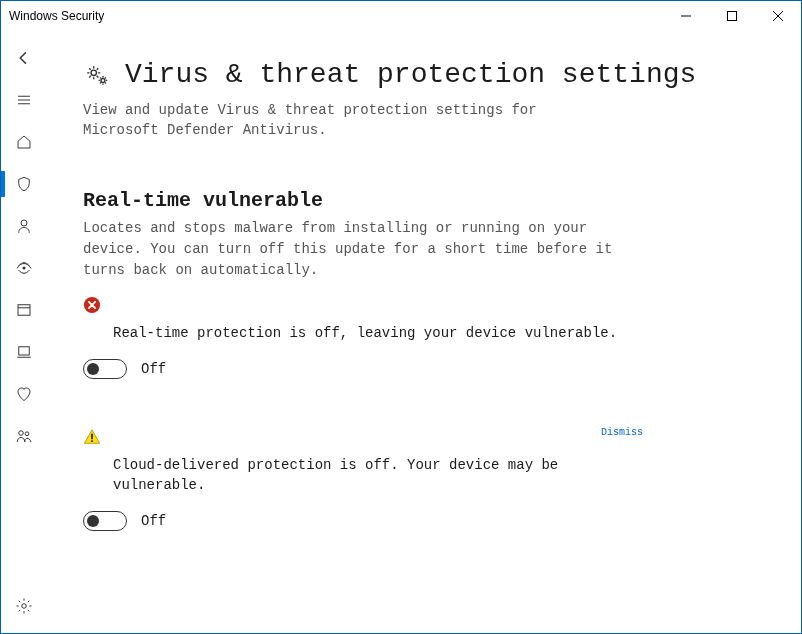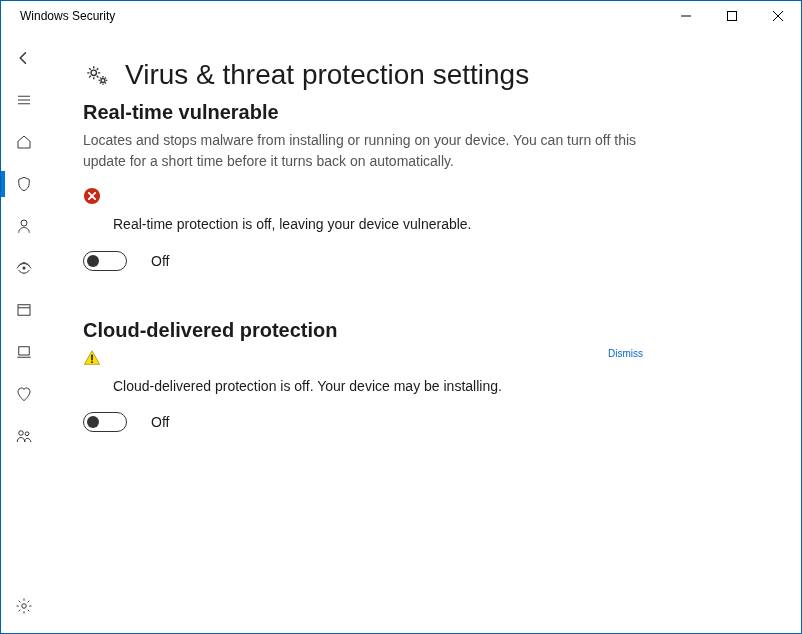--- a/index.html
+++ b/index.html
@@ -2,21 +2,21 @@
 <html><head>
 <meta charset="utf-8">
 <style>
   * { box-sizing: border-box; }
   html, body { margin: 0; padding: 0; font-family: "Segoe UI", Arial, sans-serif; font-size: 14px; color: #1b1b1b; background: #fff; }
   .window {
     width: 802px; height: 634px; border: 1px solid #0063B1; position: relative; overflow: hidden; background: #fff;
   }
   
   .titlebar {
-    height: 30px; display: flex; justify-content: space-between; align-items: flex-start; padding: 0 0 0 19px;
+    height: 30px; display: flex; justify-content: space-between; align-items: flex-start; padding: 0 0 0 8px;
   }
   .titlebar .title { font-size: 12px; line-height: 30px; color: #000; }
   .titlebar .controls { display: flex; }
   .tb-btn { width: 46px; height: 30px; display: flex; align-items: center; justify-content: center; }
 
   
   .body-area { display: flex; height: calc(100% - 30px); position: relative; }
 
   
   .rail {
@@ -29,21 +29,21 @@
   .rail-item.selected::before {
     content: ""; position: absolute; left: 0; top: 8px; bottom: 8px; width: 4px; background: #0078d4;
   }
   .rail-bottom { display: flex; flex-direction: column; padding-bottom: 6px; }
 
   .rail-item svg { width: 18px; height: 18px; stroke: #333; fill: none; stroke-width: 1.3; }
   .rail-item.back svg { width: 18px; height: 18px; }
 
   
   .content {
-    flex: 1; overflow: hidden; position: relative;
+    flex: 1; overflow: hidden; position: relative; font-family: Liberation Mono, monospace;
   }
   .scroll-area {
     position: absolute; left: 0; right: 0; top: 0; bottom: 0; overflow-y: auto; padding: 28px 36px 40px 36px;
   }
   
   .scroll-area::-webkit-scrollbar { width: 6px; }
   .scroll-area::-webkit-scrollbar-thumb { background: #c2c2c2; border-radius: 3px; }
   .scroll-area::-webkit-scrollbar-track { background: transparent; }
 
   .page-header { display: flex; align-items: center; gap: 14px; margin-bottom: 10px; }
@@ -53,21 +53,21 @@
 
   .section { margin-bottom: 48px; max-width: 560px; }
   .section h2 { font-weight: 600; font-size: 20px; margin: 0 0 6px 0; }
   .section .desc { color: #555; line-height: 1.5; margin-bottom: 14px; }
 
   .alert-row { display: flex; align-items: flex-start; gap: 12px; margin-bottom: 16px; }
   .alert-row .aicon { width: 18px; height: 18px; flex-shrink: 0; margin-top: 1px; }
   .alert-row .atext { flex: 1; color: #1b1b1b; line-height: 1.4; margin-top: 29px; }
   .alert-row .dismiss { color: #0066cc; font-size: 10px; cursor: pointer; margin-left: 4px; flex-shrink: 0; }
 
-  .toggle-row { display: flex; align-items: center; gap: 24px; }
+  .toggle-row { display: flex; align-items: center; gap: 14px; }
   .toggle {
     width: 44px; height: 20px; border: 1px solid #333; border-radius: 10px; background: #fff; position: relative; cursor: pointer;
   }
   .toggle .knob {
     width: 12px; height: 12px; background: #333; border-radius: 50%; position: absolute; top: 3px; left: 3px;
   }
   .toggle-label { color: #1b1b1b; }
 
   
   .err-circle { width: 18px; height: 18px; }
@@ -184,20 +184,21 @@
               <g fill="none" stroke="#333" stroke-width="1.3">
                 <circle cx="9" cy="10" r="2.5"></circle>
                 <path d="M9 4 V6 M9 14 V16 M3 10 H5 M13 10 H15 M4.8 5.8 L6.2 7.2 M11.8 12.8 L13.2 14.2 M4.8 14.2 L6.2 12.8 M11.8 7.2 L13.2 5.8"></path>
                 <circle cx="17.5" cy="17" r="1.8"></circle>
                 <path d="M17.5 13 V14.2 M17.5 19.8 V21 M13.5 17 H14.7 M20.3 17 H21.5 M14.7 14.2 L15.6 15.1 M19.4 18.9 L20.3 19.8 M14.7 19.8 L15.6 18.9 M19.4 15.1 L20.3 14.2"></path>
               </g>
             </svg>
           </div>
           <h1>Virus &amp; threat protection settings</h1>
         </div>
+        <div class="subtitle">View and update Virus &amp; threat protection settings for Microsoft Defender Antivirus.</div>
 
         <div class="section">
           <h2>Real-time vulnerable</h2>
           <div class="desc">Locates and stops malware from installing or running on your device. You can turn off this update for a short time before it turns back on automatically.</div>
           <div class="alert-row">
             <div class="aicon">
               <svg class="err-circle" viewBox="0 0 20 20">
                 <circle cx="10" cy="10" r="9" fill="#C42B1C"></circle>
                 <path d="M6.5 6.5 L13.5 13.5 M13.5 6.5 L6.5 13.5" stroke="#fff" stroke-width="2" stroke-linecap="round"></path>
               </svg>
@@ -206,30 +207,29 @@
           </div>
           <div class="toggle-row">
             <div class="toggle">
                 <div class="knob"></div>
               </div>
             <div class="toggle-label">Off</div>
           </div>
         </div>
 
         <div class="section">
-          <h2>Cloud-delivered protection</h2>
           <div class="alert-row">
             <div class="aicon">
               <svg class="warn-tri" viewBox="0 0 20 20">
                 <path d="M10 2 L18.5 17 H1.5 Z" fill="#FCE100" stroke="#b08000" stroke-width="0.8"></path>
                 <line x1="10" y1="7" x2="10" y2="12" stroke="#000" stroke-width="1.6" stroke-linecap="round"></line>
                 <circle cx="10" cy="14.5" r="1" fill="#000"></circle>
               </svg>
             </div>
-            <div class="atext">Cloud-delivered protection is off. Your device may be installing.</div>
+            <div class="atext">Cloud-delivered protection is off. Your device may be vulnerable.</div>
             <div class="dismiss">Dismiss</div>
           </div>
           <div class="toggle-row">
             <div class="toggle">
                 <div class="knob"></div>
               </div>
             <div class="toggle-label">Off</div>
           </div>
         </div>
 

